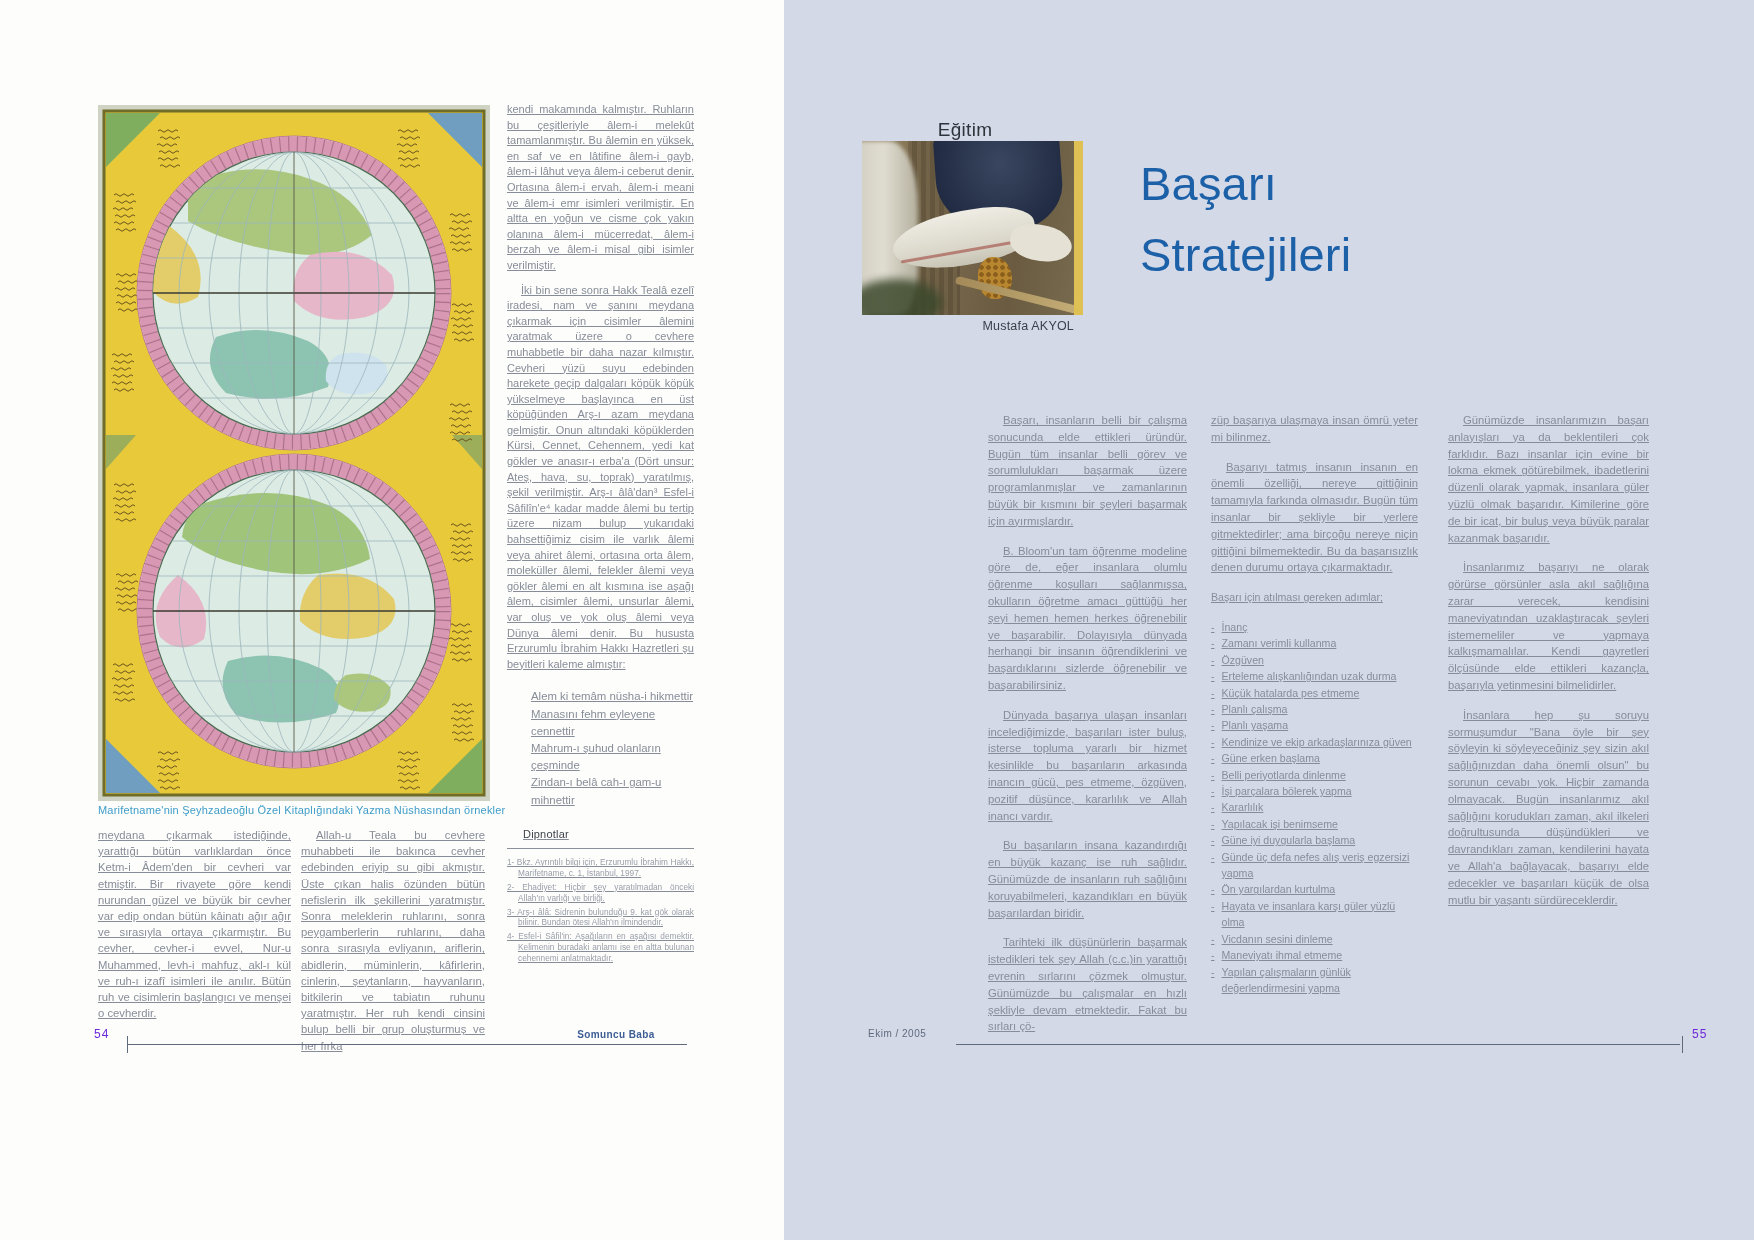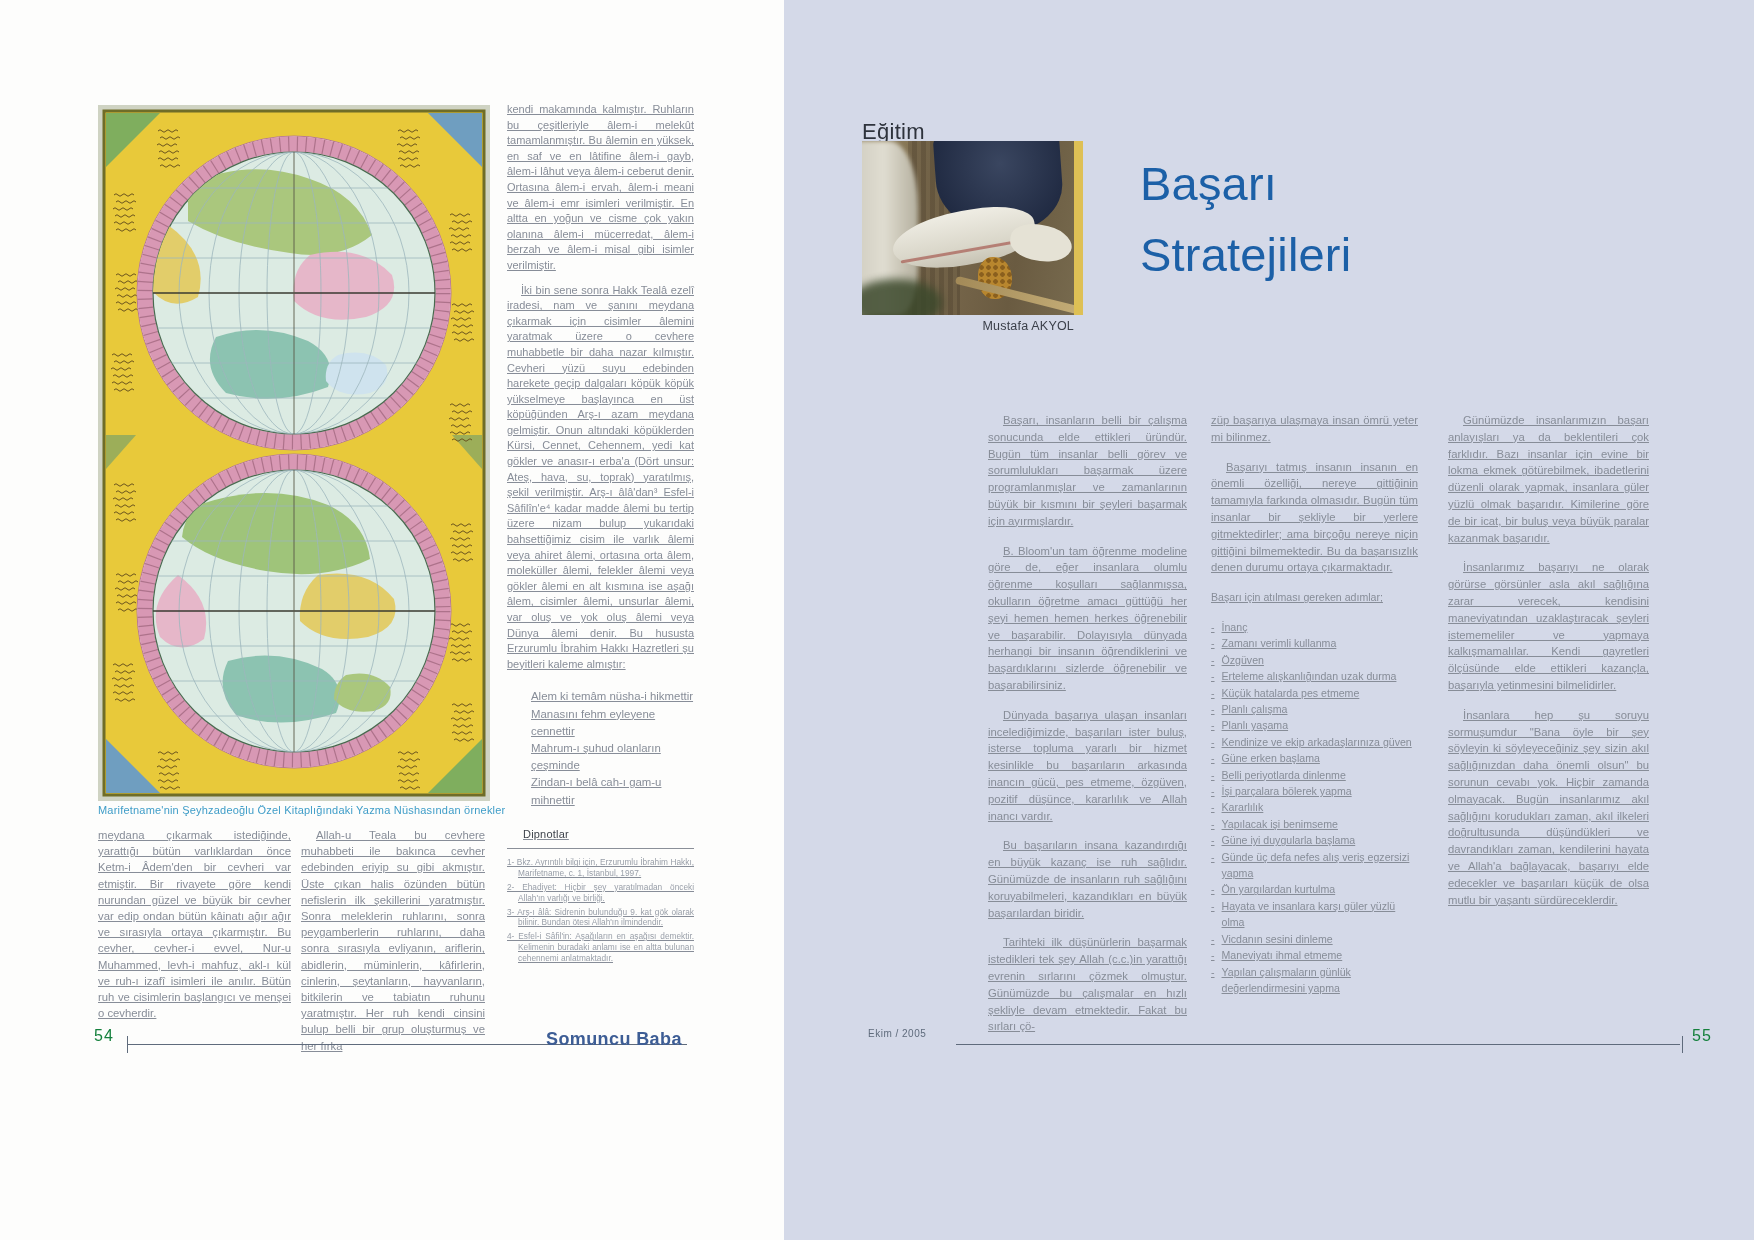--- a/index.html
+++ b/index.html
@@ -25,30 +25,30 @@
   .tallcol{left:507px;top:102px;width:187px;font-size:11px;line-height:15.6px;}
   .tallcol p{margin:0 0 9px 0;}
   .tallcol p.ind{text-indent:14px;}
   .poem{margin:16px 0 0 24px;}
   .poem div{font-size:11.4px;line-height:17.2px;color:var(--body_text,#878d98);text-align:left;}
   .dipnotlar{margin-top:18px;}
   .dip-title{font-size:11px;color:#3e434b;margin:0 0 6px 16px;font-weight:400;letter-spacing:.2px;}
   .dip-rule{border:none;border-top:1px solid #8a8f98;margin:0 0 8px 0;}
   .fn{font-size:8.3px;line-height:10.8px;color:#989ea8;padding-left:11px;text-indent:-11px;margin:0 0 3px 0;text-align:justify;}
 
-  .pnum{font-size:16px;color:#15803d;letter-spacing:1px;}
+  .pnum{font-size:12px;color:#6d28d9;letter-spacing:1px;}
   .pnum-left{left:94px;top:1027px;}
   .ftick-left{left:127px;top:1036px;width:1px;height:17px;background:#5f6b7c;}
   .fline-left{left:127px;top:1044px;width:560px;height:0;border-top:1.4px solid #5f6b7c;}
-  .mag-name{left:546px;top:1029px;width:140px;text-align:left;font-size:18px;font-weight:bold;letter-spacing:.4px;color:var(--footer_blue,#3d5d95);}
+  .mag-name{left:546px;top:1029px;width:140px;text-align:center;font-size:10px;font-weight:bold;letter-spacing:.4px;color:var(--footer_blue,#3d5d95);}
 
   
   .right-page{left:784px;top:0;width:970px;height:1240px;background:var(--page_bg,#d4d9e8);}
   .rp{position:absolute;}
-  .eyebrow{left:78px;top:119px;width:206px;text-align:left;font-size:22px;color:#2e333c;letter-spacing:.3px;}
+  .eyebrow{left:78px;top:119px;width:206px;text-align:center;font-size:19px;color:#2e333c;letter-spacing:.3px;}
   .photo{left:78px;top:141px;width:212px;height:174px;overflow:hidden;background:linear-gradient(100deg,#93835f,#79684c 40%,#6a5b41 72%,#776a4e);}
   .photo>div{position:absolute;}
   .ph-bark{left:46px;top:0;width:52px;height:174px;background:repeating-linear-gradient(90deg,#6e5f45 0 4px,#5c4e38 4px 9px);opacity:.75;}
   .ph-trouser{left:-20px;top:0;width:76px;height:174px;background:linear-gradient(90deg,#cac7ba,#e0ddd1 55%,#b4af9e);border-radius:0 38% 26% 0;filter:blur(2px);}
   .ph-grass{left:-12px;top:138px;width:92px;height:48px;background:#3c492c;border-radius:50%;filter:blur(4px);opacity:.85;}
   .ph-denim{left:74px;top:-10px;width:126px;height:102px;background:radial-gradient(ellipse at 52% 32%,#3a4660,#212b43 72%);border-radius:10% 4% 48% 58%;transform:rotate(-4deg);}
   .ph-shoe{left:30px;top:70px;width:144px;height:54px;background:linear-gradient(180deg,#efede4,#dad7ca 66%,#c7c3b4);border-radius:55% 45% 48% 52%;transform:rotate(-10deg);}
   .ph-sole{left:38px;top:109px;width:122px;height:3px;background:#ad6a60;opacity:.8;border-radius:2px;transform:rotate(-10deg);}
   .ph-toe{left:148px;top:84px;width:62px;height:36px;background:#e5e2d5;border-radius:45% 55% 50% 50%;transform:rotate(8deg);}
   .ph-cone{left:116px;top:116px;width:34px;height:42px;background-color:#b8862e;background-image:radial-gradient(#8a5f1e 2px,rgba(0,0,0,0) 2.6px);background-size:7px 7px;border-radius:45% 55% 50% 50%;}

